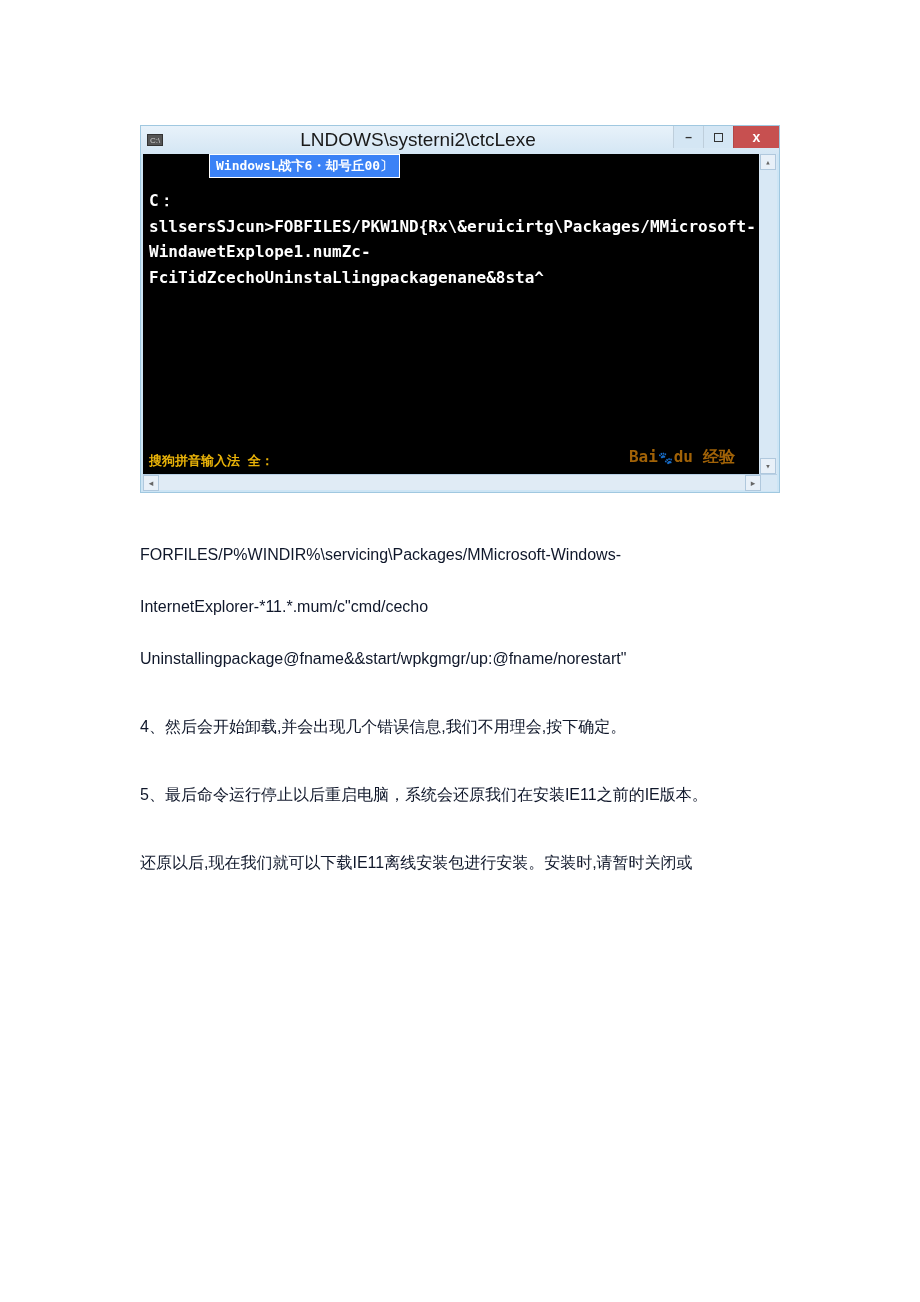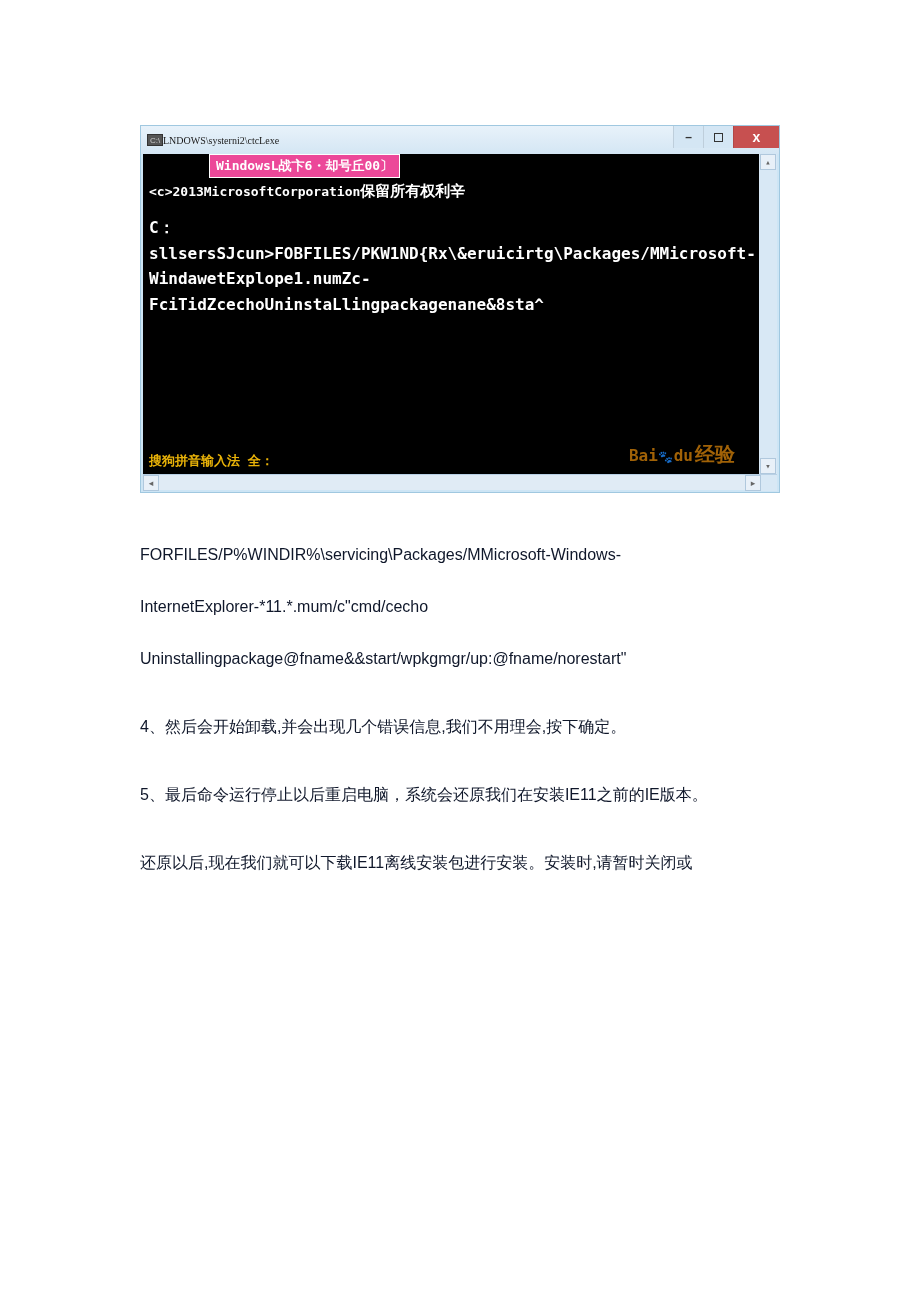--- a/index.html
+++ b/index.html
@@ -32,24 +32,24 @@
       margin-left: 6px;
       border: 1px solid #333;
       font-size: 8px;
       color: #ccc;
       display: flex;
       align-items: center;
       justify-content: center;
     }
     .title-text {
       flex: 1;
-      text-align: left;
-      font-size: 10px;
+      text-align: center;
+      font-size: 19px;
       color: #1a1a1a;
-      font-family: Liberation Serif, serif;
+      font-family: Liberation Sans, sans-serif;
     }
     .window-controls {
       display: flex;
       height: 100%;
     }
     .btn-min, .btn-max, .btn-close {
       width: 30px;
       height: 22px;
       display: flex;
       align-items: center;
@@ -79,21 +79,21 @@
     .cmd-body {
       background: #000;
       color: #fff;
       font-family: "SimSun", "NSimSun", monospace;
       font-size: 13px;
       min-height: 320px;
       position: relative;
       border-right: 18px solid #d8e8f5;
     }
     .cmd-line1 {
-      background: #ec4899;
+      background: #3b82f6;
       color: #fff;
       font-size: 13px;
       padding: 2px 6px 2px 6px;
       margin-left: 66px;
       display: inline-block;
       font-weight: bold;
       border: 1px solid #fff;
     }
     .cmd-line2 {
       padding: 4px 6px;
@@ -156,22 +156,22 @@
       font-size: 16px;
       font-weight: bold;
       display: flex;
       align-items: baseline;
     }
     .watermark .paw {
       font-size: 12px;
       margin-left: 1px;
     }
     .watermark .cn {
-      font-size: 20px;
-      margin-left: 2px;
+      font-size: 16px;
+      margin-left: 10px;
     }
     .bottom-scroll {
       height: 16px;
       background: #e0ebf5;
       border-top: 1px solid #b8d0e5;
       display: flex;
     }
     .bottom-scroll-left {
       width: 16px;
       height: 16px;
@@ -226,23 +226,20 @@
       <div class="btn-max">
           <div class="box-icon"></div>
         </div>
       <div class="btn-close">x</div>
     </div>
   </div>
   <div class="cmd-body-wrap">
     <div class="cmd-body">
       <div class="scroll-up">▴</div>
       <span class="cmd-line1">WindowsL战卞6・却号丘00〕</span>
-      <div class="cmd-line2">
-        <span>&lt;c&gt;2013MicrosoftCorporation</span><span class="cn">保留所有权利辛</span>
-      </div>
       <div class="cmd-line3">
         <span>C：sllsersSJcun&gt;FOBFILES/PKW1ND{Rx\&amp;eruicirtg\Packages/MMicrosoft-</span><br>
         <span>WindawetExplope1.numZc-FciTidZcechoUninstaLlingpackagenane&amp;8sta^</span>
       </div>
       <div class="ime-status">搜狗拼音输入法 全：</div>
       <div class="watermark">
         <span>Bai</span>
           <span class="paw">🐾</span>
           <span>du</span>
           <span class="cn">经验</span>

